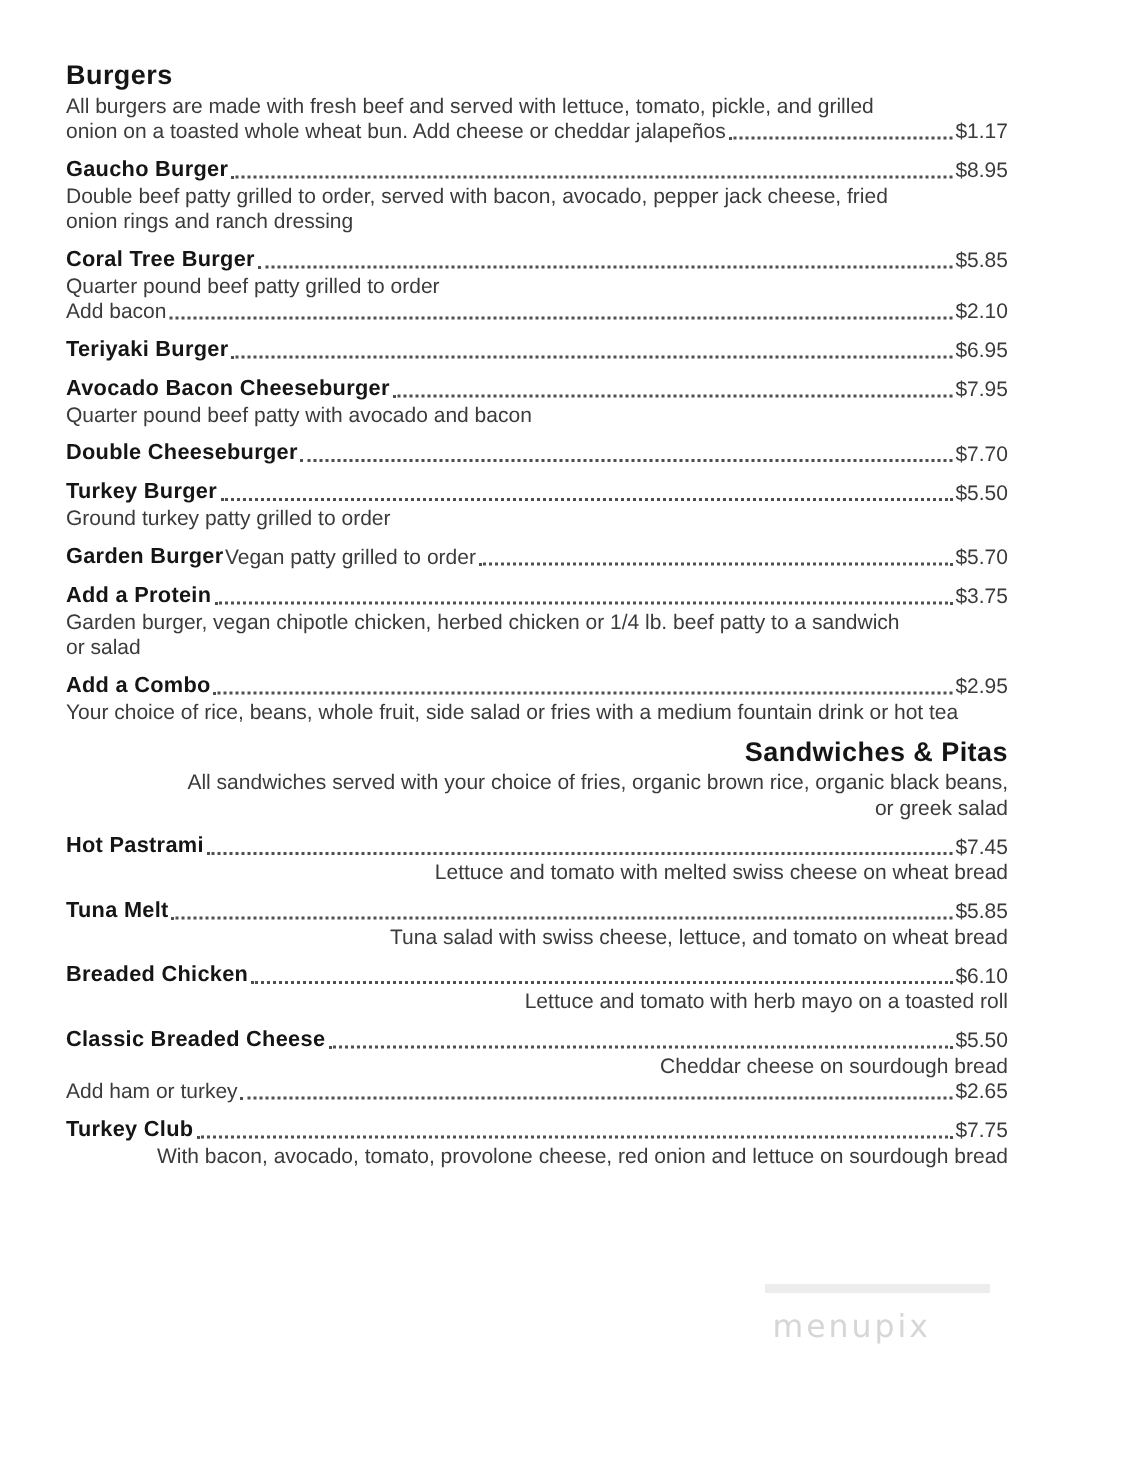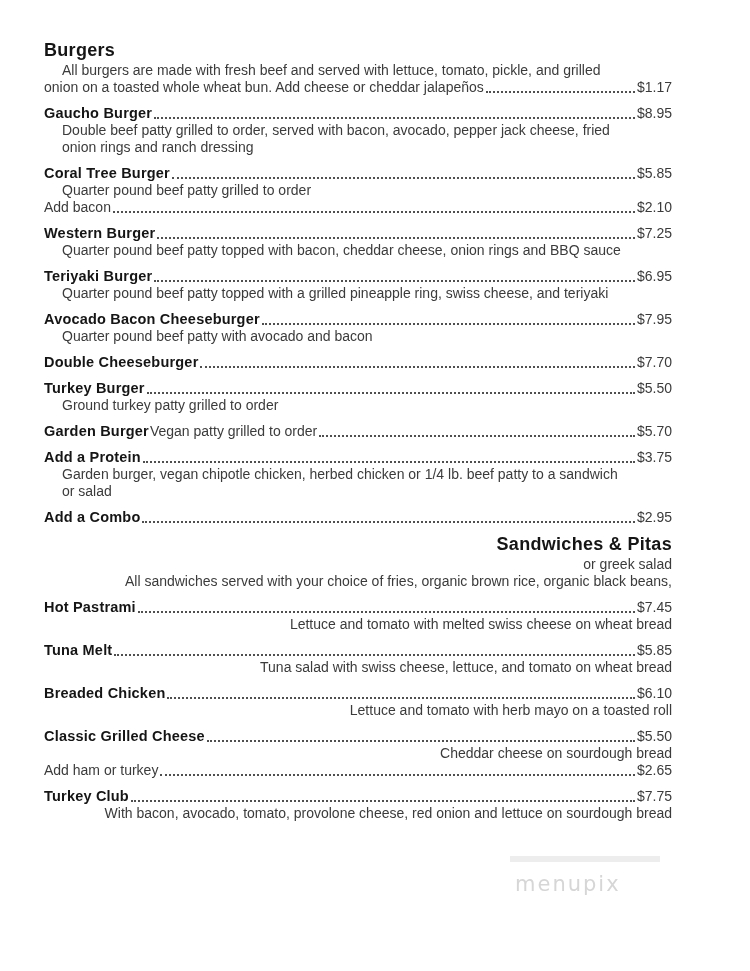--- a/index.html
+++ b/index.html
@@ -1,21 +1,21 @@
 <!DOCTYPE html>
 <html style="--page-background: #ffffff; --body-text: #3b3b3b; --heading-text: #151515; --leader-dots: #4f4f4f; --watermark-text: #d6d6d6; --watermark-bar: #ededed;"><head>
 <meta charset="utf-8">
 <style>
   html,body{margin:0;padding:0;background:#fff;}
   body{width:750px;height:971px;font-family:"Liberation Sans",sans-serif;}
   .page{position:relative;width:738px;height:971px;background:var(--page-background,#ffffff);overflow:hidden;}
   .content{position:absolute;left:44px;top:40px;right:66px;}
   .section-title{font-size:18px;line-height:20px;font-weight:800;color:var(--heading-text,#151515);margin:0 0 2px 0;letter-spacing:0.3px;}
   .menu-section + .menu-section{margin-top:8px;text-align:right;}
-  .line{font-size:14px;line-height:17px;color:var(--body-text,#3b3b3b);margin-left:18px;}
+  .line{font-size:14px;line-height:17px;color:var(--body-text,#3b3b3b);}
   .row{display:flex;align-items:flex-end;font-size:14px;line-height:17px;color:var(--body-text,#3b3b3b);}
   .name{font-weight:700;font-size:14.5px;color:var(--heading-text,#151515);white-space:nowrap;letter-spacing:0.2px;}
   .inline-desc{margin-left:1px;white-space:nowrap;}
   .leader{flex:1 1 auto;min-width:12px;border-bottom:2px dotted var(--leader-dots,#4f4f4f);margin:0 1px 3px 2px;height:0;}
   .price{white-space:nowrap;margin-left:1px;}
   .item{margin-top:9px;}
   .wm-bar{position:absolute;left:510px;top:856px;width:150px;height:6px;background:var(--watermark-bar,#ededed);}
   .wm-text{position:absolute;left:515px;top:869px;font-size:21px;line-height:30px;letter-spacing:2px;color:var(--watermark-text,#d6d6d6);font-family:"DejaVu Sans",sans-serif;}
 </style>
 </head>
@@ -48,33 +48,24 @@
           </div>
           <div class="line">Quarter pound beef patty grilled to order</div>
           <div class="row">
             <span>Add bacon</span>
             <span class="leader"></span>
             <span class="price">$2.10</span>
           </div>
         </div>
         <div class="item">
           <div class="row">
-            <span class="name">Western Burger</span>
-            <span class="leader"></span>
-            <span class="price">$7.25</span>
-          </div>
-          <div class="line">Quarter pound beef patty topped with bacon, cheddar cheese, onion rings and BBQ sauce</div>
-        </div>
-        <div class="item">
-          <div class="row">
             <span class="name">Teriyaki Burger</span>
             <span class="leader"></span>
             <span class="price">$6.95</span>
           </div>
-          <div class="line">Quarter pound beef patty topped with a grilled pineapple ring, swiss cheese, and teriyaki</div>
         </div>
         <div class="item">
           <div class="row">
             <span class="name">Avocado Bacon Cheeseburger</span>
             <span class="leader"></span>
             <span class="price">$7.95</span>
           </div>
           <div class="line">Quarter pound beef patty with avocado and bacon</div>
         </div>
         <div class="item">
@@ -108,26 +99,27 @@
           </div>
           <div class="line">Garden burger, vegan chipotle chicken, herbed chicken or 1/4 lb. beef patty to a sandwich</div>
           <div class="line">or salad</div>
         </div>
         <div class="item">
           <div class="row">
             <span class="name">Add a Combo</span>
             <span class="leader"></span>
             <span class="price">$2.95</span>
           </div>
+          <div class="line">Your choice of rice, beans, whole fruit, side salad or fries with a medium fountain drink or hot tea</div>
         </div>
       </div>
       <div class="menu-section">
         <h2 class="section-title">Sandwiches &amp; Pitas</h2>
+        <div class="line">All sandwiches served with your choice of fries, organic brown rice, organic black beans,</div>
         <div class="line">or greek salad</div>
-        <div class="line">All sandwiches served with your choice of fries, organic brown rice, organic black beans,</div>
         <div class="item">
           <div class="row">
             <span class="name">Hot Pastrami</span>
             <span class="leader"></span>
             <span class="price">$7.45</span>
           </div>
           <div class="line">Lettuce and tomato with melted swiss cheese on wheat bread</div>
         </div>
         <div class="item">
           <div class="row">
@@ -140,21 +132,21 @@
         <div class="item">
           <div class="row">
             <span class="name">Breaded Chicken</span>
             <span class="leader"></span>
             <span class="price">$6.10</span>
           </div>
           <div class="line">Lettuce and tomato with herb mayo on a toasted roll</div>
         </div>
         <div class="item">
           <div class="row">
-            <span class="name">Classic Grilled Cheese</span>
+            <span class="name">Classic Breaded Cheese</span>
             <span class="leader"></span>
             <span class="price">$5.50</span>
           </div>
           <div class="line">Cheddar cheese on sourdough bread</div>
           <div class="row">
             <span>Add ham or turkey</span>
             <span class="leader"></span>
             <span class="price">$2.65</span>
           </div>
         </div>

